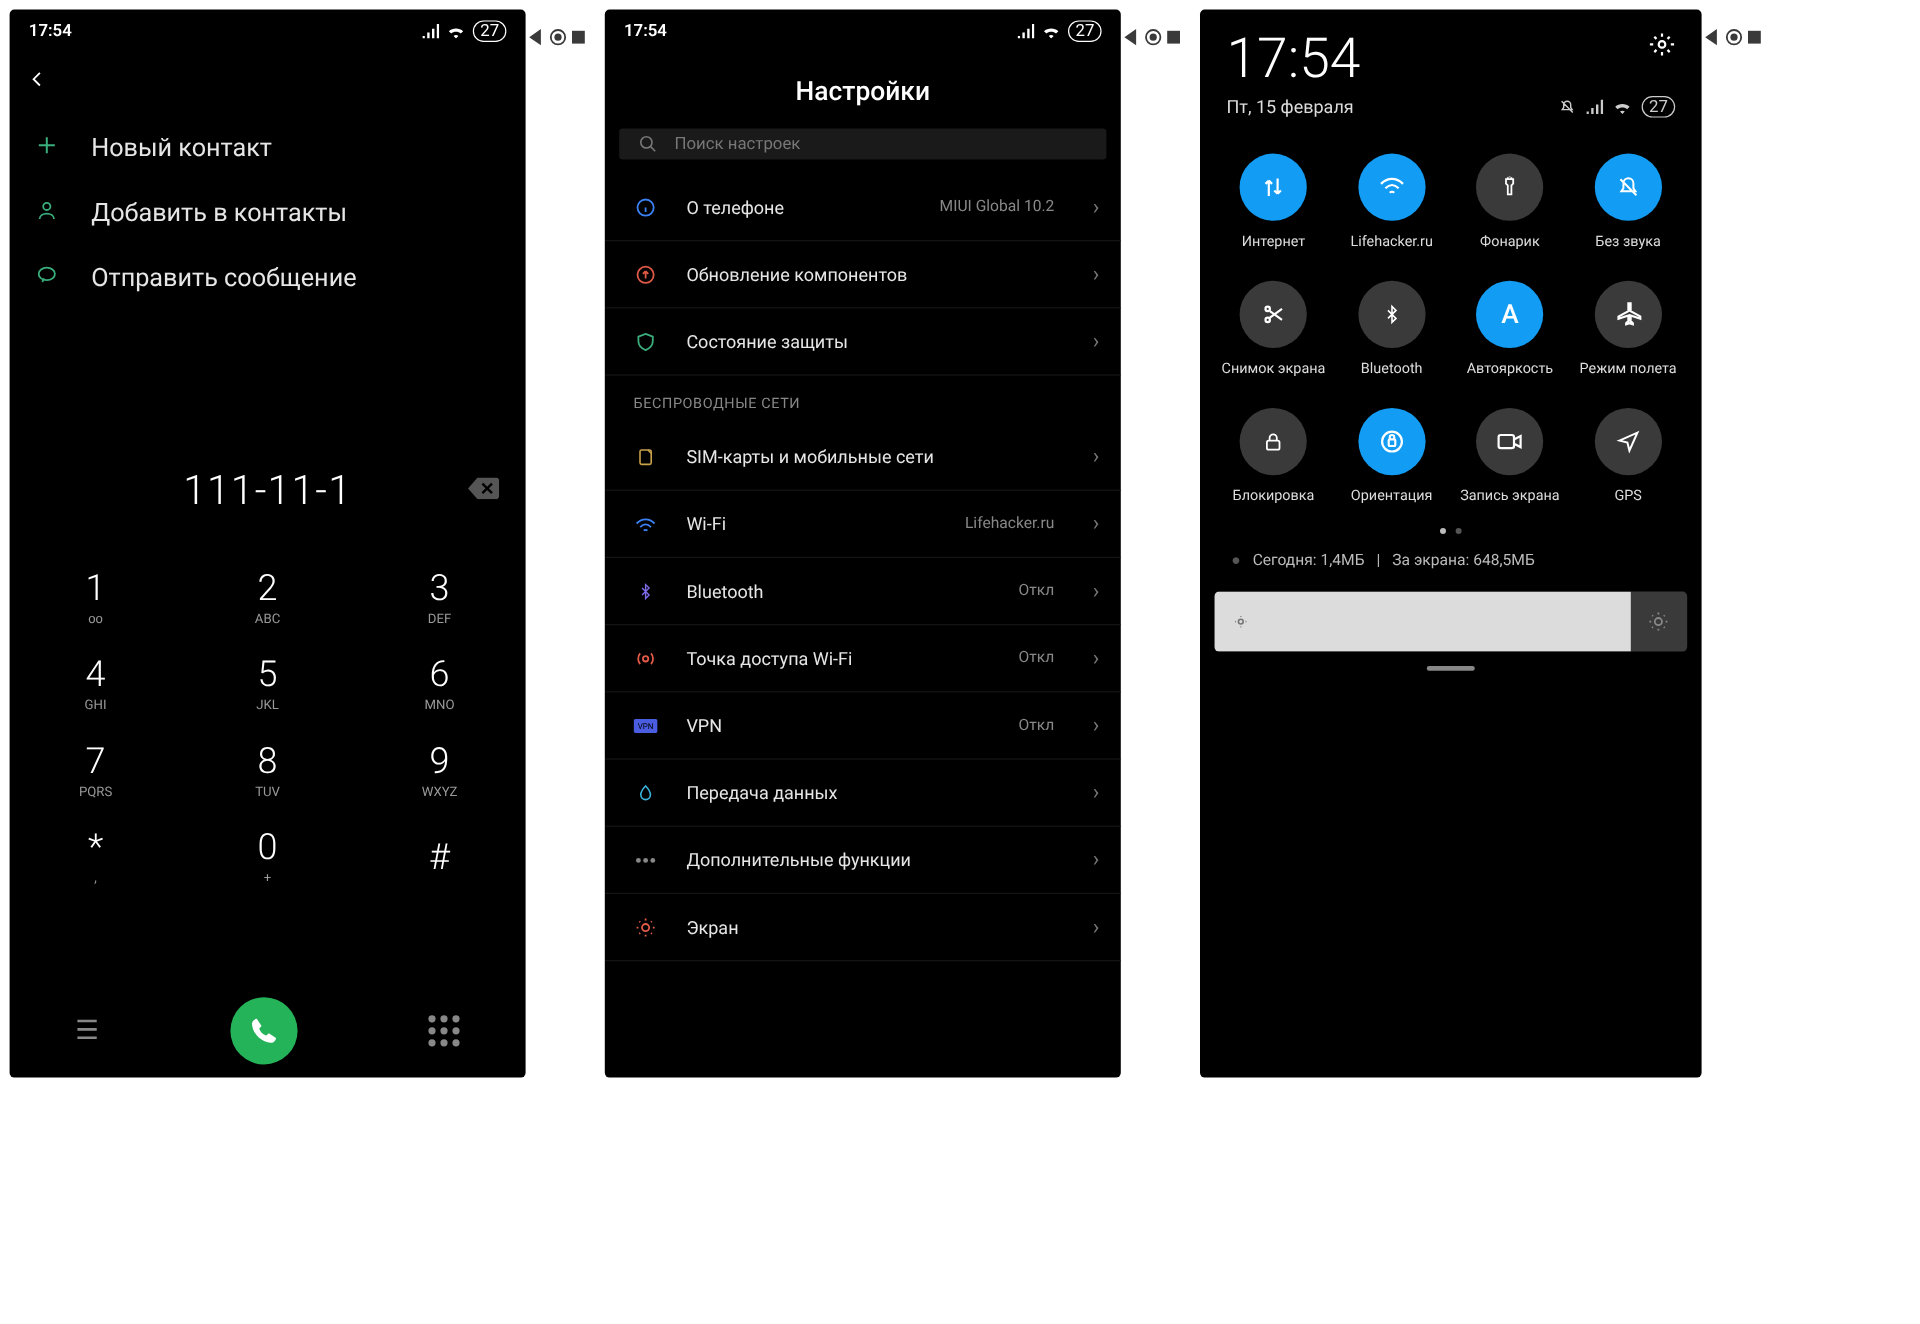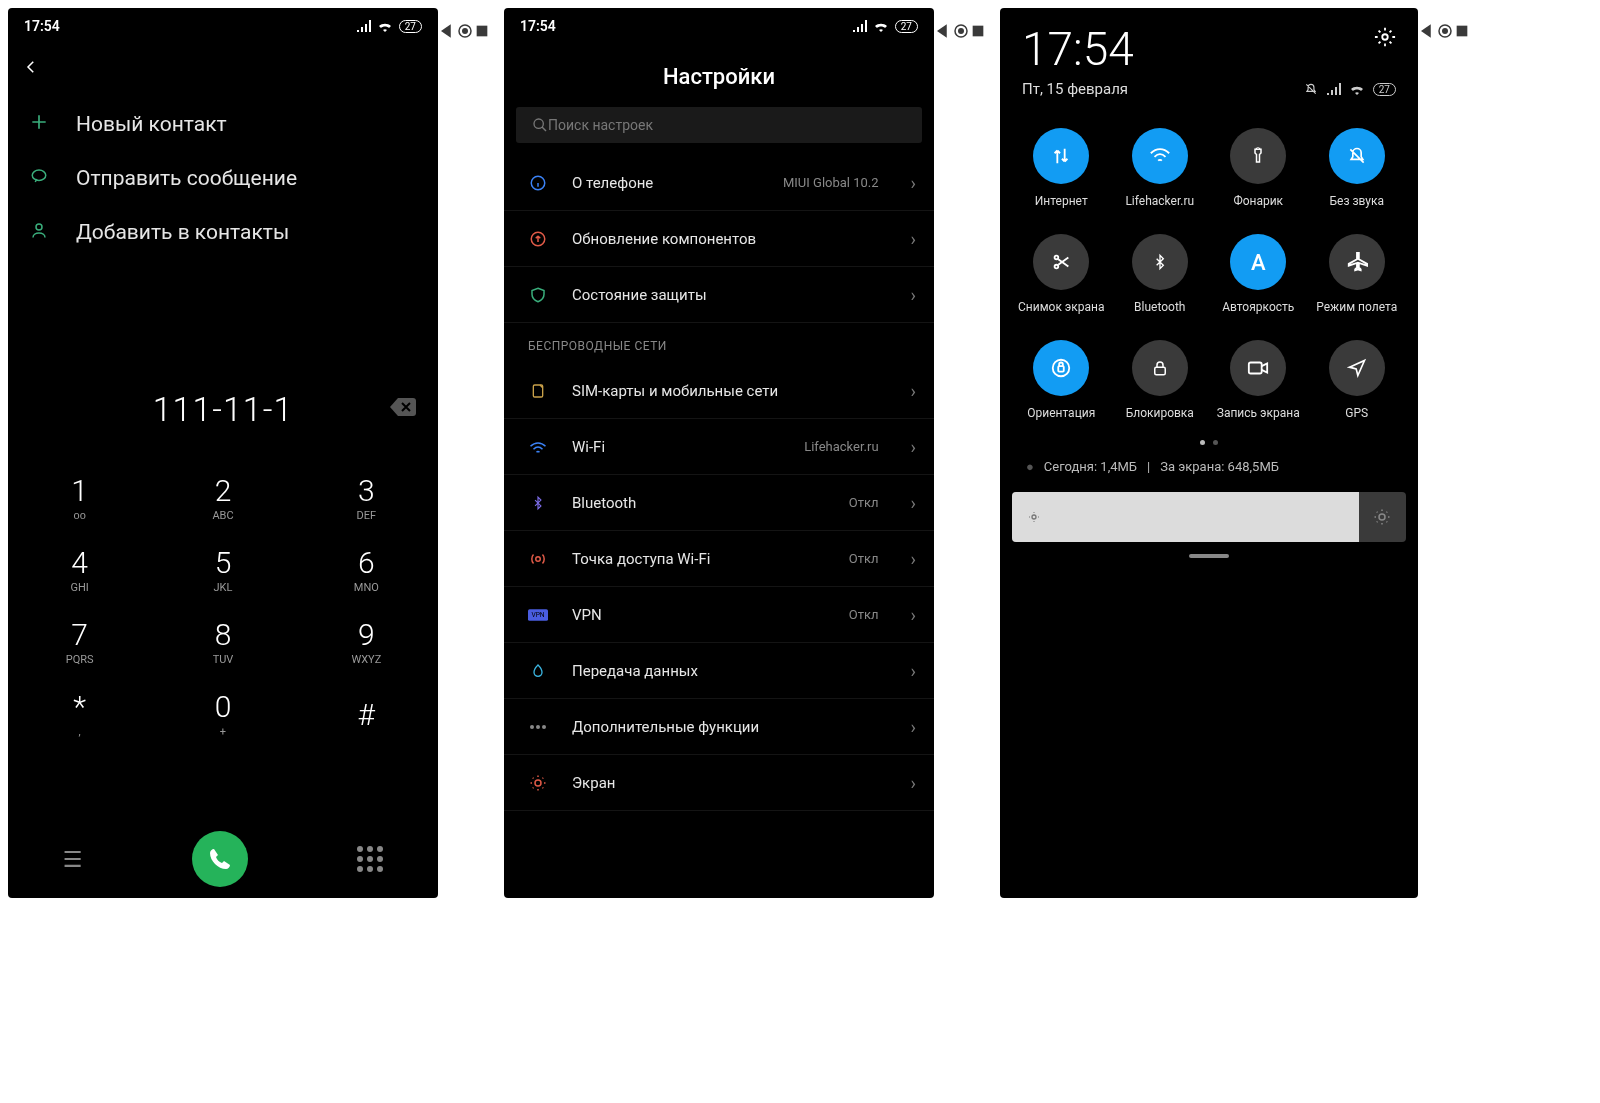--- a/index.html
+++ b/index.html
@@ -34,21 +34,21 @@
     color: #fff;
     font-size: 14px;
     font-weight: 600;
   }
   .status-icons { display: flex; align-items: center; gap: 6px; }
   .status-icons svg { fill: #fff; }
   .battery-pill {
     border: 1px solid #fff;
     border-radius: 10px;
     padding: 0 5px;
-    font-size: 10px;
+    font-size: 14px;
     font-weight: 400;
   }
 
   
   .back-arrow { padding: 12px 14px; color: #fff; font-size: 22px; }
   .contact-actions { padding: 4px 0 10px; }
   .action-row {
     display: flex;
     align-items: center;
     height: 54px;
@@ -121,24 +121,25 @@
 
   
   .settings-title {
     color: #fff; font-size: 22px; font-weight: 500;
     text-align: center; padding: 20px 16px 18px;
   }
   .search-bar {
     background: #1a1a1a;
     border-radius: 3px;
     margin: 0 12px 12px;
-    height: 36px;
+    height: 26px;
     display: flex;
     align-items: center;
     padding: 0 16px;
+    gap: 14px;
     color: #777;
     font-size: 14px;
   }
   .settings-list { flex: 1; overflow: hidden; }
   .section-header {
     color: #888; font-size: 12px; letter-spacing: .5px;
     padding: 16px 24px 10px;
   }
   .setting-row {
     display: flex;
@@ -245,34 +246,34 @@
       <span class="icon mint">
         <svg width="20" height="20" viewBox="0 0 24 24" fill="none" stroke="#3aae7c" stroke-width="2">
               <path d="M12 4v16M4 12h16"></path>
             </svg>
       </span>
       <span>Новый контакт</span>
     </div>
     <div class="action-row">
       <span class="icon mint">
         <svg width="18" height="18" viewBox="0 0 24 24" fill="none" stroke="#3aae7c" stroke-width="2">
-              <ellipse cx="12" cy="11" rx="9" ry="7"></ellipse>
-              <path d="M7 20l2-4"></path>
+              <circle cx="12" cy="8" r="4"></circle>
+              <path d="M4 22c0-4 4-6 8-6s8 2 8 6"></path>
             </svg>
       </span>
-      <span>Отправить сообщение</span>
+      <span>Добавить в контакты</span>
     </div>
     <div class="action-row">
       <span class="icon mint">
         <svg width="18" height="18" viewBox="0 0 24 24" fill="none" stroke="#3aae7c" stroke-width="2">
-              <circle cx="12" cy="8" r="4"></circle>
-              <path d="M4 22c0-4 4-6 8-6s8 2 8 6"></path>
+              <ellipse cx="12" cy="11" rx="9" ry="7"></ellipse>
+              <path d="M7 20l2-4"></path>
             </svg>
       </span>
-      <span>Добавить в контакты</span>
+      <span>Отправить сообщение</span>
     </div>
   </div>
 
   <div class="number-display">
     <span class="digits">111-11-1</span>
     <span class="backspace-icon">
       <svg width="26" height="18" viewBox="0 0 26 18" fill="#555">
             <path d="M8 0h15a3 3 0 013 3v12a3 3 0 01-3 3H8L0 9z"></path>
             <path d="M12 5l8 8M20 5l-8 8" stroke="#000" stroke-width="2"></path>
           </svg>
@@ -610,40 +611,40 @@
     <div class="qs-tile">
       <div class="qs-circle">
             <svg width="22" height="22" viewBox="0 0 24 24" fill="none" stroke="#fff" stroke-width="2">
               <path d="M12 2v7L3 14v2l9-3v5l-2 2v1l3-1 3 1v-1l-2-2v-5l9 3v-2l-9-5V2z"></path>
             </svg>
           </div>
       <span class="lbl">Режим полета</span>
     </div>
 
     <div class="qs-tile">
+      <div class="qs-circle">
+            <svg width="18" height="22" viewBox="0 0 24 24" fill="none" stroke="#fff" stroke-width="2">
+              <rect x="5" y="11" width="14" height="10" rx="2"></rect>
+              <path d="M8 11V8a4 4 0 118 0v3"></path>
+            </svg>
+          </div>
+      <span class="lbl">Блокировка</span>
+    </div>
+    <div class="qs-tile">
       <div class="qs-circle on">
             <svg width="22" height="22" viewBox="0 0 24 24" fill="none" stroke="#fff" stroke-width="2">
               <circle cx="12" cy="12" r="9"></circle>
               <rect x="9" y="10" width="6" height="6" rx="1"></rect>
               <path d="M10 10V8a2 2 0 114 0v2"></path>
             </svg>
           </div>
       <span class="lbl">Ориентация</span>
     </div>
     <div class="qs-tile">
       <div class="qs-circle">
-            <svg width="18" height="22" viewBox="0 0 24 24" fill="none" stroke="#fff" stroke-width="2">
-              <rect x="5" y="11" width="14" height="10" rx="2"></rect>
-              <path d="M8 11V8a4 4 0 118 0v3"></path>
-            </svg>
-          </div>
-      <span class="lbl">Блокировка</span>
-    </div>
-    <div class="qs-tile">
-      <div class="qs-circle">
             <svg width="22" height="18" viewBox="0 0 24 18" fill="none" stroke="#fff" stroke-width="2">
               <rect x="2" y="3" width="14" height="12" rx="2"></rect>
               <path d="M16 7l6-3v10l-6-3"></path>
             </svg>
           </div>
       <span class="lbl">Запись экрана</span>
     </div>
     <div class="qs-tile">
       <div class="qs-circle">
             <svg width="20" height="20" viewBox="0 0 24 24" fill="none" stroke="#fff" stroke-width="2">

